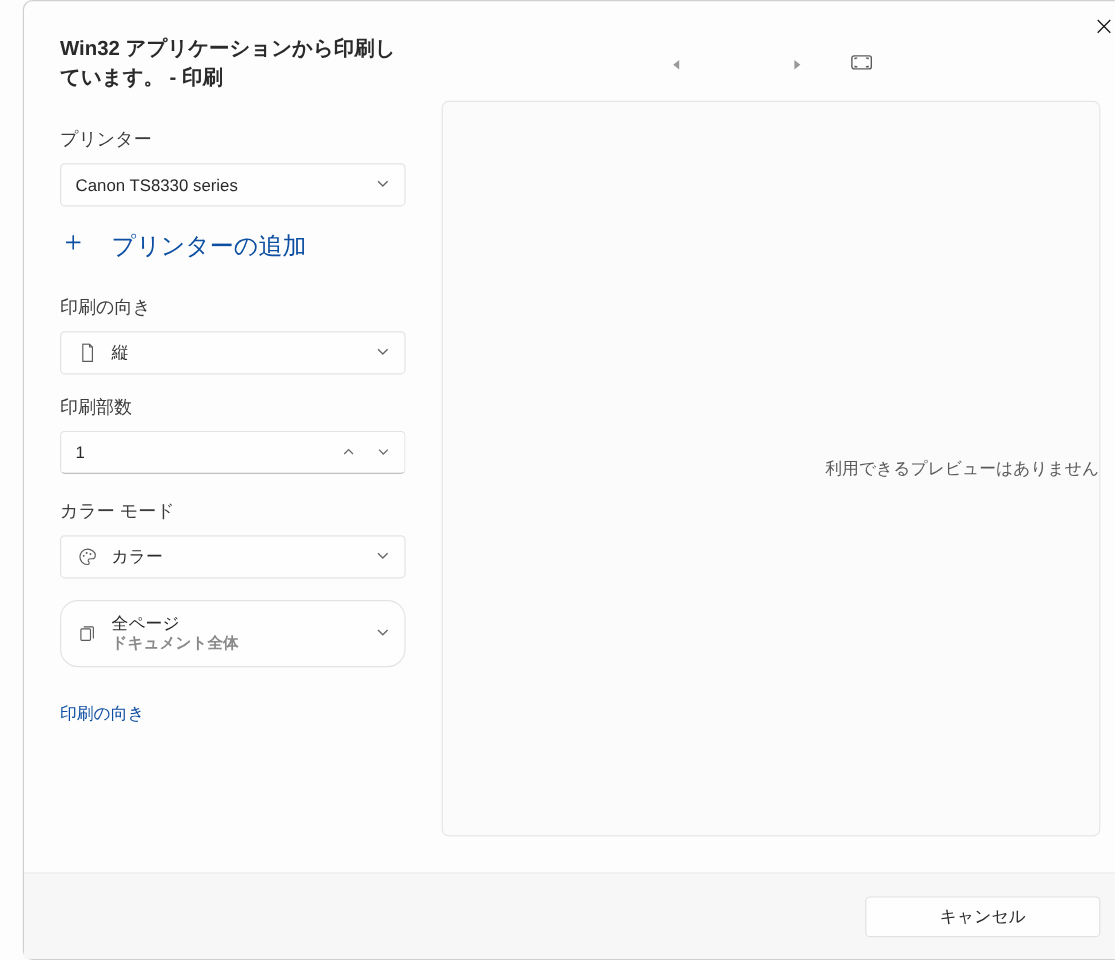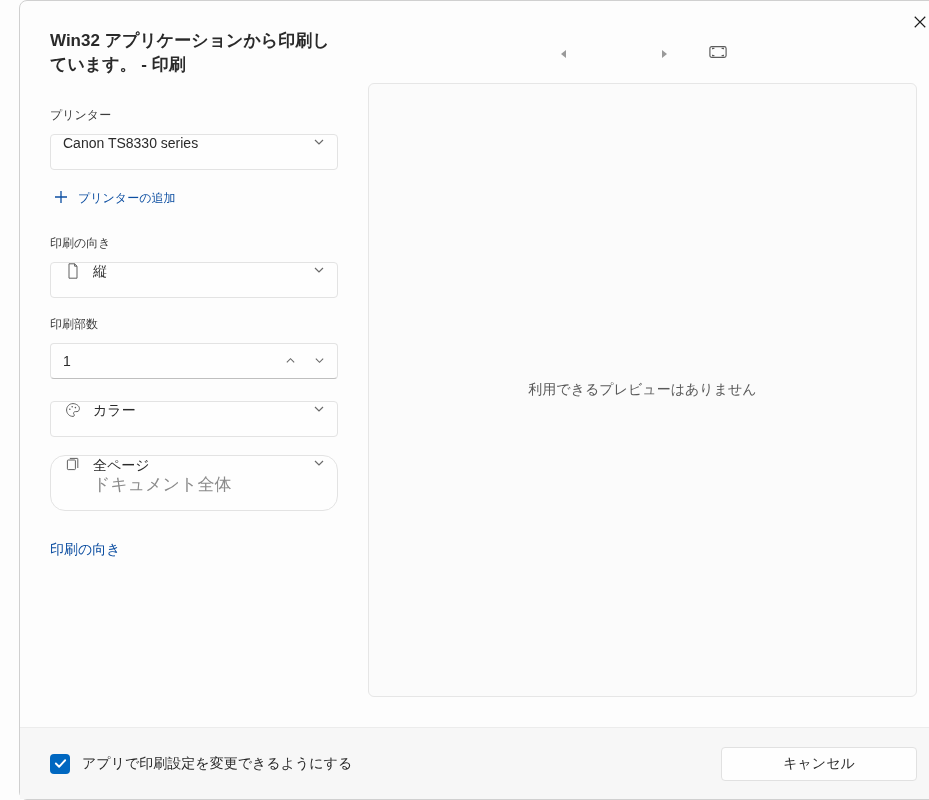--- a/index.html
+++ b/index.html
@@ -45,32 +45,32 @@
       overflow-y: auto;
     }
     .title {
       font-size: 17px;
       font-weight: 600;
       color: #2a2a2a;
       margin-bottom: 30px;
       line-height: 1.4;
     }
     .section-label {
-      font-size: 12px;
+      font-size: 15px;
       color: #3c3c3c;
       margin-bottom: 10px;
     }
     .select-box {
       width: 100%;
       height: 36px;
       border: 1px solid #e3e3e3;
       border-radius: 4px;
       background: #fefefe;
       display: flex;
-      align-items: flex-start;
+      align-items: center;
       padding: 0 12px;
       font-size: 14px;
       color: #2a2a2a;
       cursor: pointer;
       position: relative;
       margin-bottom: 18px;
     }
     .select-box .icon-slot {
       width: 20px;
       display: flex;
@@ -80,27 +80,27 @@
       color: #5a5a5a;
     }
     .select-box .icon-slot svg { width: 16px; height: 16px; }
     .select-box .chevron {
       margin-left: auto;
       color: #6a6a6a;
     }
     .select-box .chevron svg { width: 12px; height: 12px; }
     .select-box.two-line { height: 56px; flex-direction: row; border-radius: 15px; }
     .two-line-text { display: flex; flex-direction: column; line-height: 1.3; }
-    .two-line-text .sub { font-size: 17px; color: #8a8a8a; }
+    .two-line-text .sub { font-size: 13px; color: #8a8a8a; font-weight: bold; }
     .add-printer {
       display: flex;
       align-items: flex-start;
-      gap: 10px;
+      gap: 25px;
       color: #0c4ea1;
-      font-size: 12px;
+      font-size: 20px;
       cursor: pointer;
       margin-bottom: 26px;
       padding: 2px 4px;
     }
     .add-printer .plus svg { width: 14px; height: 14px; }
     .spinner-box {
       width: 100%;
       height: 36px;
       border: 1px solid #e3e3e3;
       border-bottom: 1px solid #bfbfbf;
@@ -148,21 +148,21 @@
     .preview-nav svg { width: 10px; height: 10px; }
     .preview-nav .fs-btn svg { width: 18px; height: 14px; }
     .fs-btn { margin-left: -50px; color: #5c5c5c; }
     .preview-area {
       flex: 1;
       border: 1px solid #e6e6e6;
       border-radius: 6px;
       background: #fbfbfb;
       display: flex;
       align-items: center;
-      justify-content: center;
+      justify-content: flex-end;
       color: #5a5a5a;
       font-size: 14px;
     }
     .footer {
       height: 72px;
       border-top: 1px solid #ececec;
       background: #f7f7f7;
       display: flex;
       align-items: center;
       padding: 0 30px;
@@ -270,20 +270,21 @@
               </svg>
           </span>
           <span>
             <svg viewBox="0 0 12 12">
                 <path d="M2 4 L6 8 L10 4" stroke="currentColor" stroke-width="1.2" fill="none"></path>
               </svg>
           </span>
         </div>
       </div>
 
+      <div class="section-label">カラー モード</div>
       <div class="select-box">
         <span class="icon-slot">
           <svg viewBox="0 0 20 20">
               <path d="M10 2 C5 2 2 6 2 10 C2 14 5 18 10 18 C12 18 12 16 11 15 C10 14 11 12 13 12 L15 12 C17 12 18 10 18 8 C18 5 14 2 10 2 Z" stroke="currentColor" stroke-width="1.2" fill="none"></path>
               <circle cx="6" cy="9" r="1" fill="currentColor"></circle>
               <circle cx="9" cy="6" r="1" fill="currentColor"></circle>
               <circle cx="13" cy="7" r="1" fill="currentColor"></circle>
             </svg>
         </span>
         <span>カラー</span>
@@ -335,25 +336,17 @@
         </span>
       </div>
       <div class="preview-area">
         <span>利用できるプレビューはありません</span>
       </div>
     </div>
 
   </div>
 
   <div class="footer">
-    <div class="checkbox-wrap">
-      <div class="checkbox">
-        <svg viewBox="0 0 14 14">
-            <path d="M2 7 L5.5 10.5 L12 3.5" stroke="white" stroke-width="2" fill="none" stroke-linecap="round" stroke-linejoin="round"></path>
-          </svg>
-      </div>
-      <span>アプリで印刷設定を変更できるようにする</span>
-    </div>
     <div class="footer-buttons">
       <div class="btn btn-secondary">キャンセル</div>
     </div>
   </div>
 </div>
 
 </body></html>

